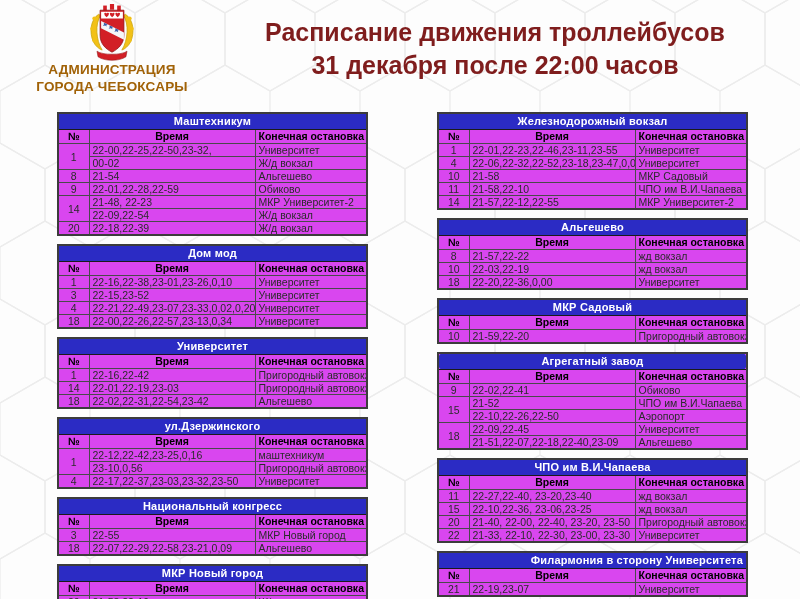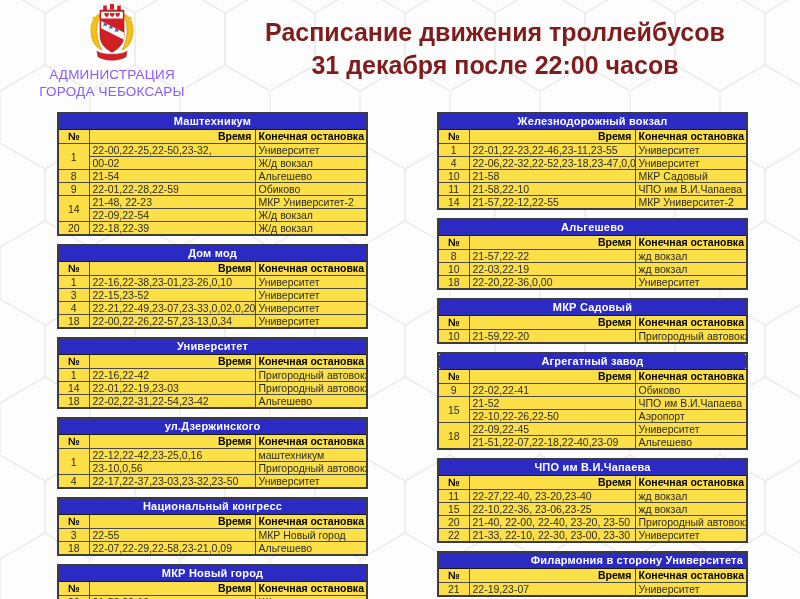--- a/index.html
+++ b/index.html
@@ -7,39 +7,39 @@
     width:800px;height:599px;overflow:hidden;position:relative;
     background:#fdfdfd;
     font-family:"Liberation Sans","DejaVu Sans",sans-serif;
   }
   #bg{position:absolute;left:0;top:0;z-index:0}
   .page{position:relative;z-index:1}
 
   
   header{display:flex;height:112px;box-sizing:border-box;padding:4px 10px 0 24px}
   .logo{width:176px;display:flex;flex-direction:column;align-items:center;flex:none}
-  .org{font-weight:normal;font-size:13.5px;color:#8b5cf6;text-align:center;
-       line-height:1.25;margin-top:5px;letter-spacing:.2px;white-space:nowrap}
+  .org{font-weight:bold;font-size:13.5px;color:#a16207;text-align:center;
+       line-height:1.25;letter-spacing:.2px;white-space:nowrap}
   .title{flex:1;text-align:center;color:#c0181e;font-weight:bold;
          font-size:25px;line-height:1.32;margin-top:12px}
 
   
   main{display:flex;padding-left:57px}
   .col{width:311px;flex:none}
   .col + .col{margin-left:69px}
 
   
   table.sched{border-collapse:collapse;width:311px;table-layout:fixed;
-              margin:0 0 8px 0;border:2px solid #3c3c3c;background:#fde047}
+              margin:0 0 8px 0;border:2px solid #3c3c3c;background:#d946ef}
   .sched col.c-num{width:31px}
   .sched col.c-time{width:166px}
   .sched col.c-dest{width:auto}
   .sched td,.sched th{border:1px solid #4a4a4a;padding:0 3px;font-size:10.5px;
         height:12px;line-height:12px;color:#2b2b2b;overflow:hidden;white-space:nowrap}
-  .sched th{font-weight:bold;color:#000;height:13px;line-height:13px;text-align:right}
+  .sched th{font-weight:bold;color:#000;height:13px;line-height:13px;text-align:center}
   .sched th.num{text-align:center;padding:0}
   .sched td.num{text-align:center;padding:0}
   .sched td.ttl{background:#2b2bc4;color:#fff;font-weight:bold;text-align:center;
         font-size:11px;height:15px;line-height:15px;border:1px solid #1a1a1a;letter-spacing:.2px}
 </style>
 </head>
 <body>
 
 <svg id="bg" width="800" height="599" aria-hidden="true">
   <defs>

